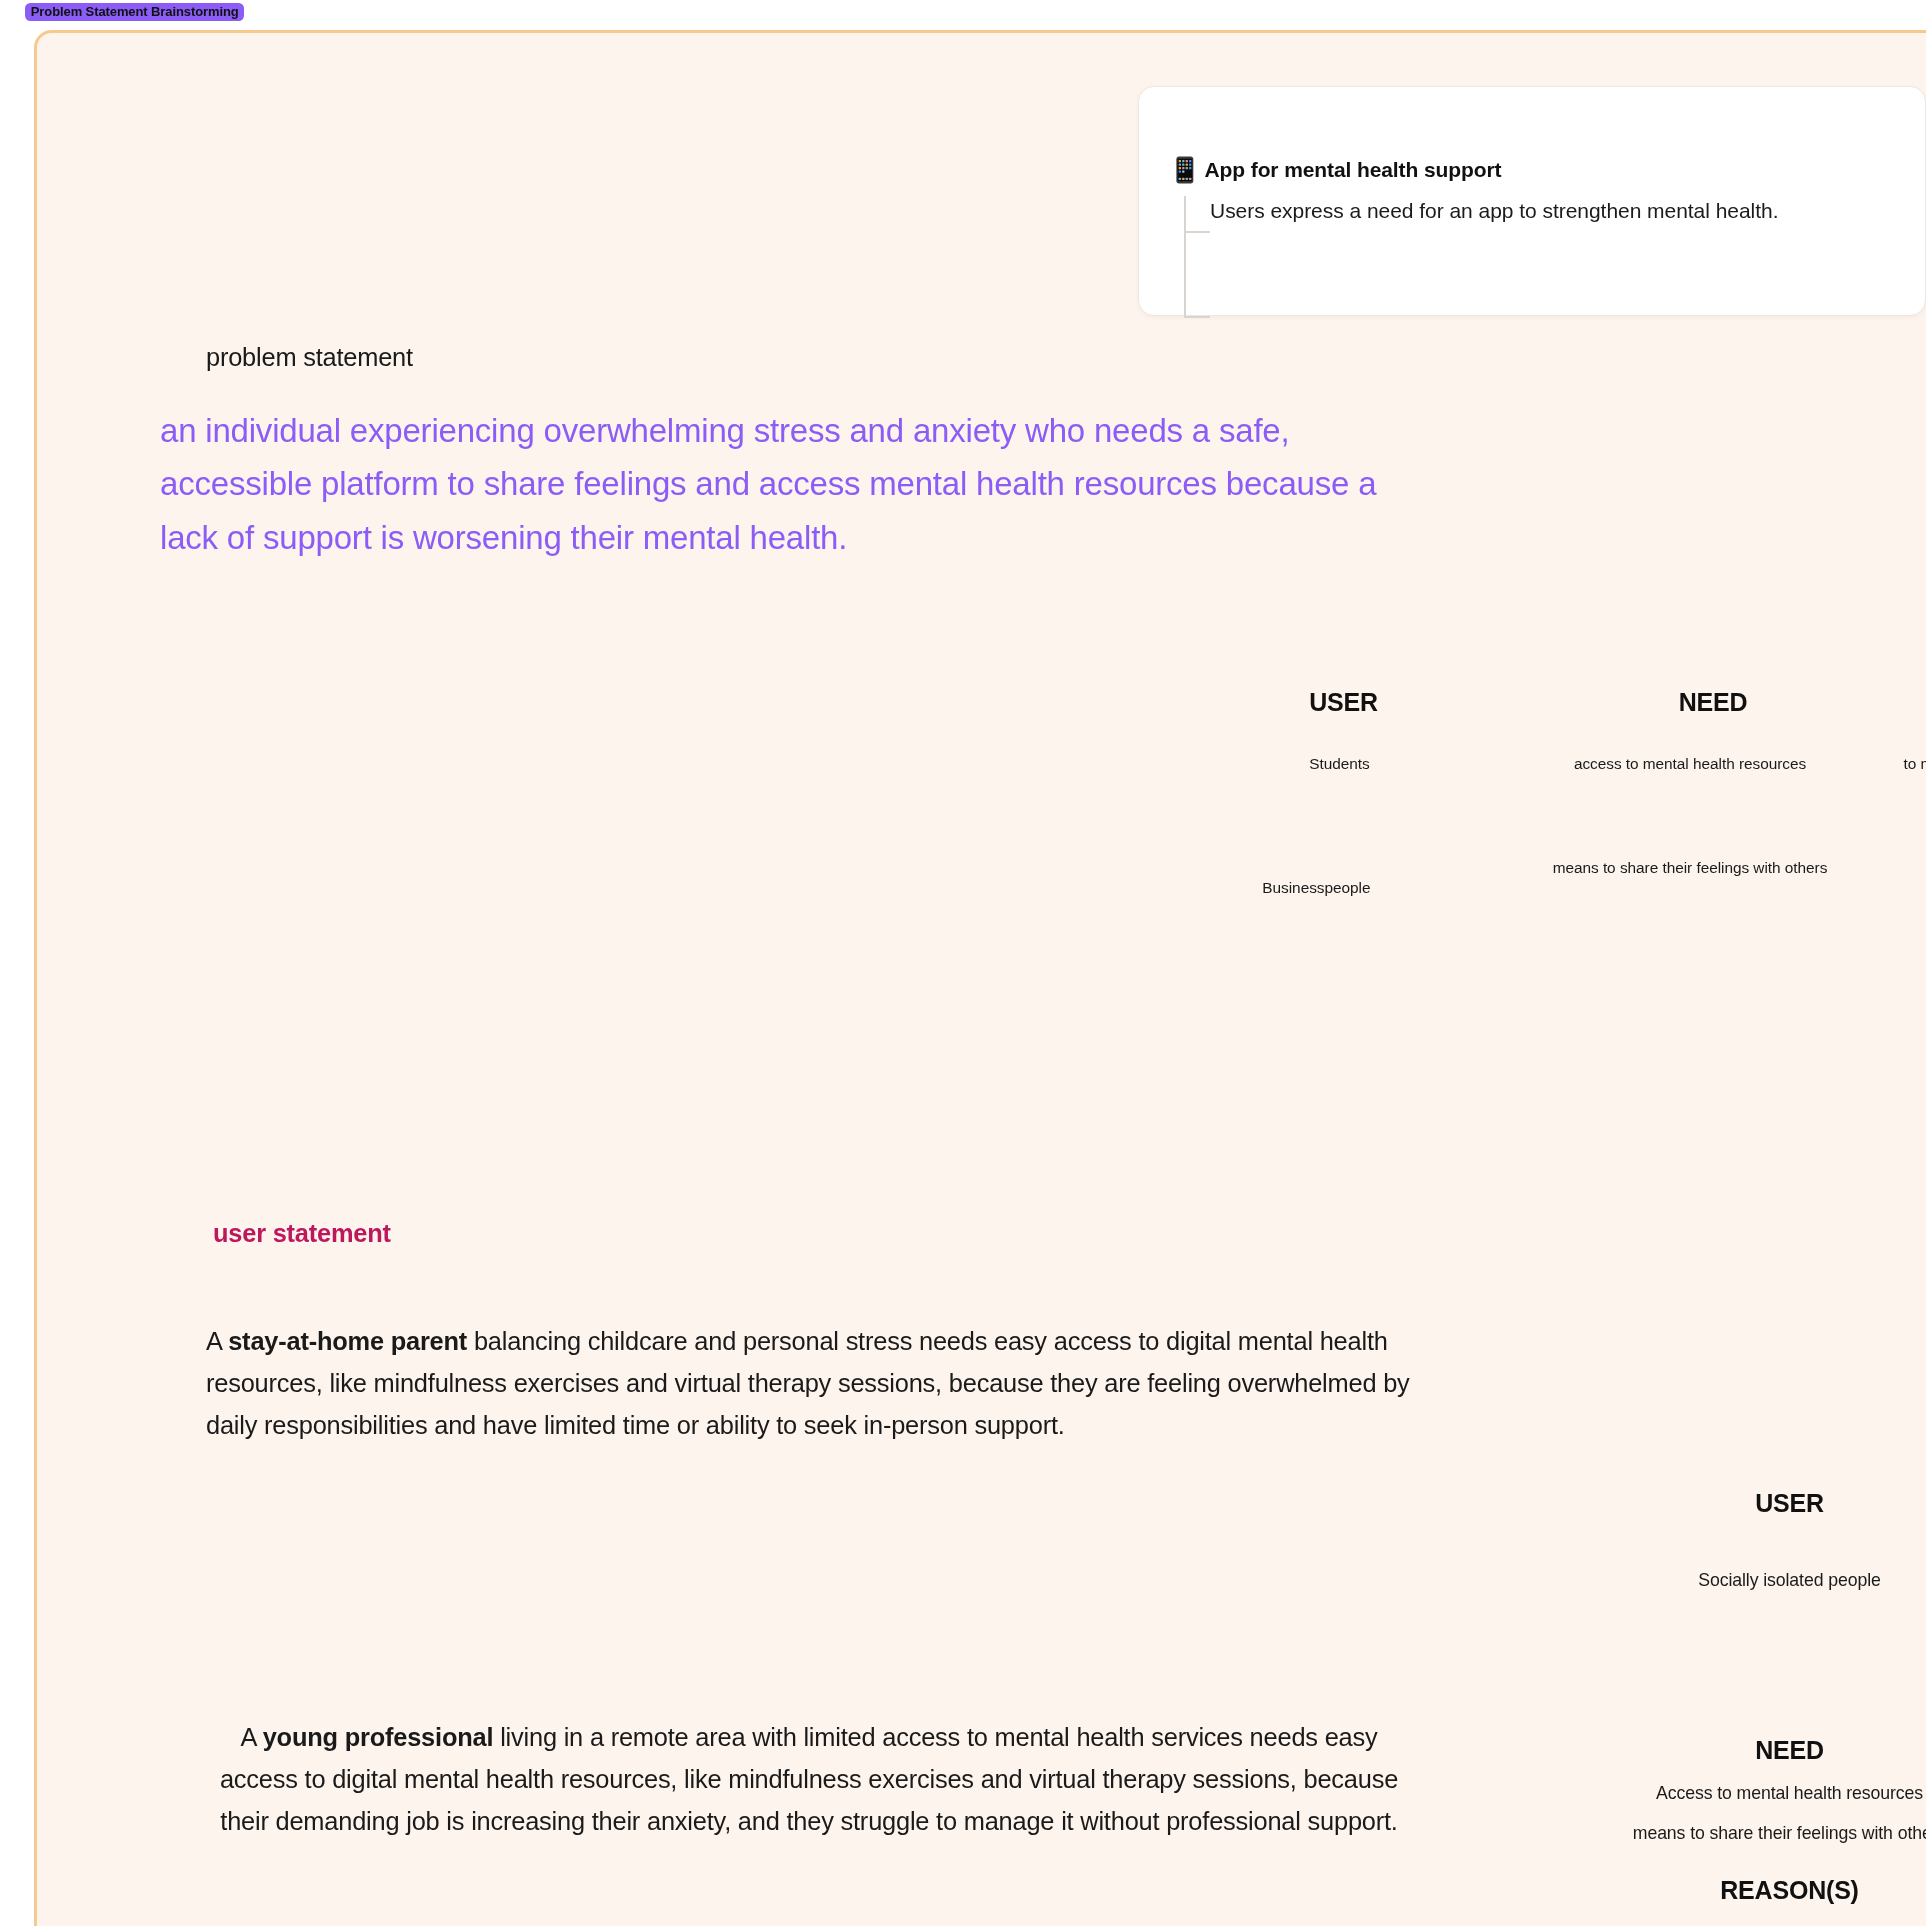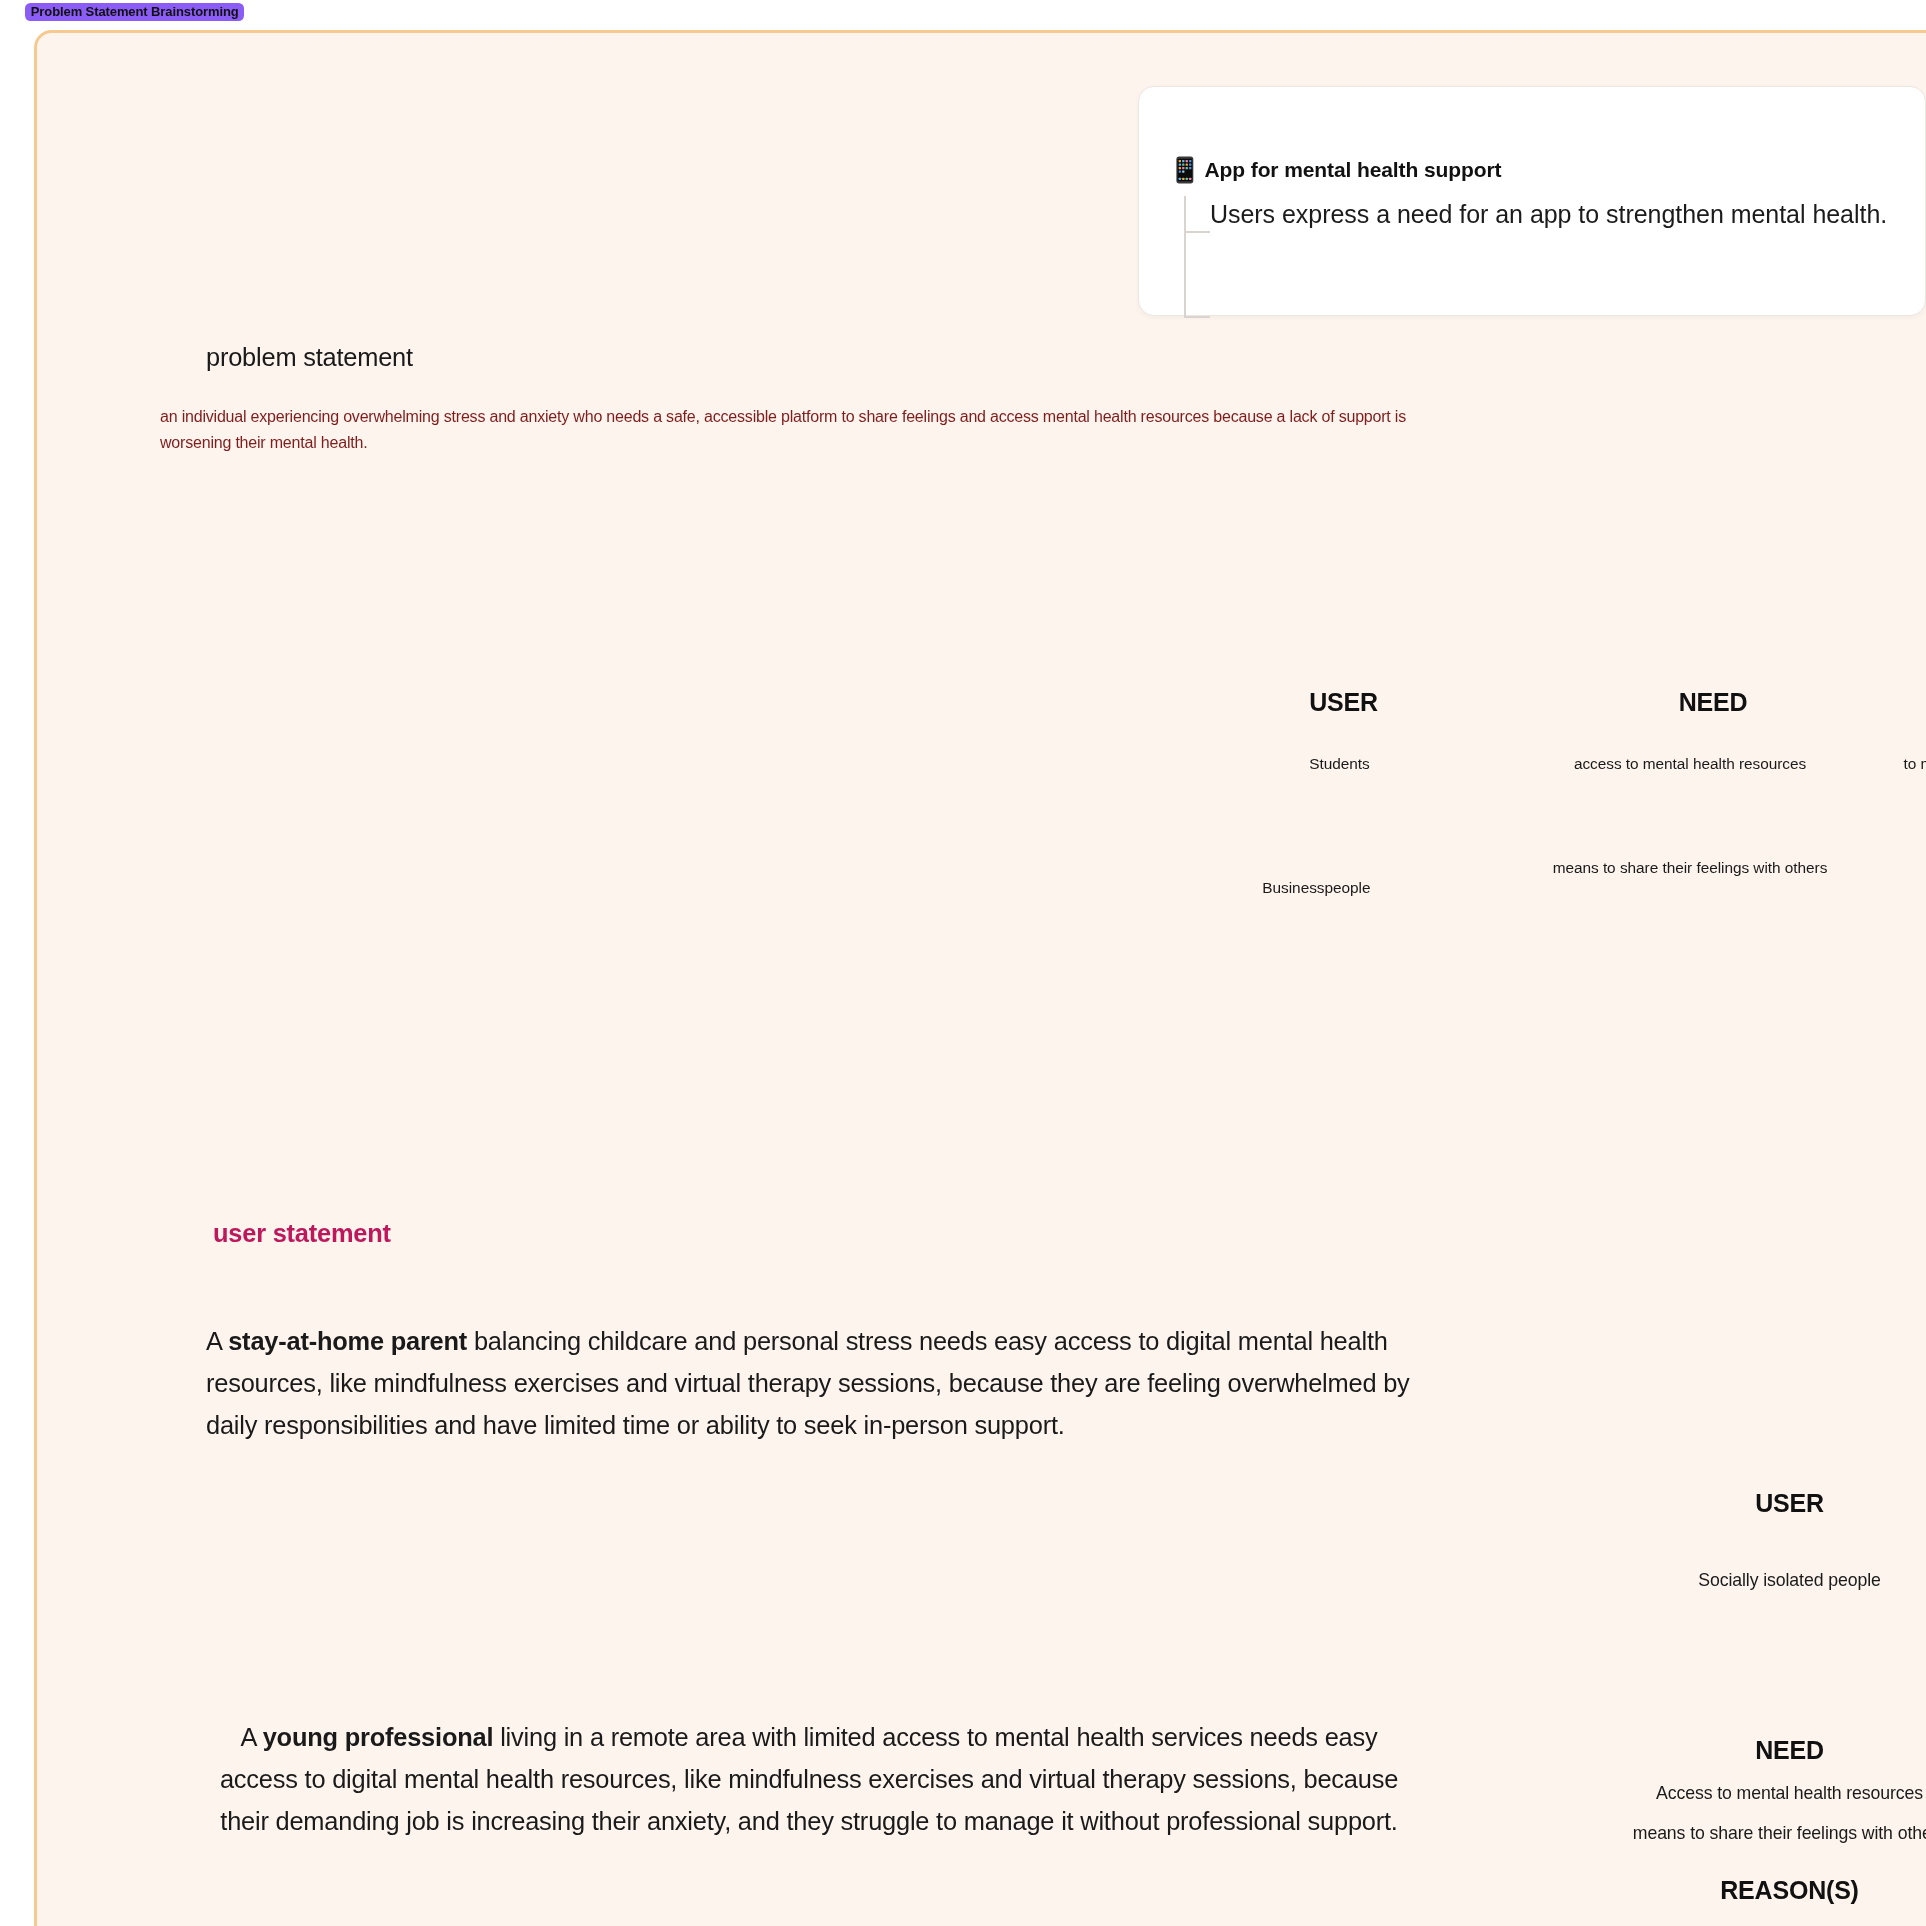--- a/index.html
+++ b/index.html
@@ -80,21 +80,21 @@
   }
   .card-bullets {
     position: absolute;
     left: 39px;
     top: 109px;
     width: 717px;
   }
   .card-bullet {
     position: relative;
     padding-left: 32px;
-    font-size: 25px;
+    font-size: 21px;
     line-height: 1.44;
     color: #1b1b1b;
     letter-spacing: -0.04px;
     margin-bottom: 11.6px;
   }
   .tree-trunk {
     position: absolute;
     left: 6.2px;
     top: 0px;
     width: 1.5px;
@@ -120,22 +120,22 @@
     font-size: 25.4px;
     color: #1a1a1a;
     letter-spacing: -0.2px;
     line-height: 1.28;
     white-space: nowrap;
   }
   .ps-body {
     left: 123px;
     top: 371px;
     width: 1271px;
-    font-size: 16px;
-    color: #7f1d1d;
+    font-size: 33px;
+    color: #8b5cf6;
     letter-spacing: -0.2px;
     line-height: 1.62;
   }
 
   
   #unr-top { position: absolute; left: 1133px; top: 655px; width: 1086px; }
   #unr-top .hdr-row {
     display: flex;
     justify-content: space-between;
     align-items: flex-start;

